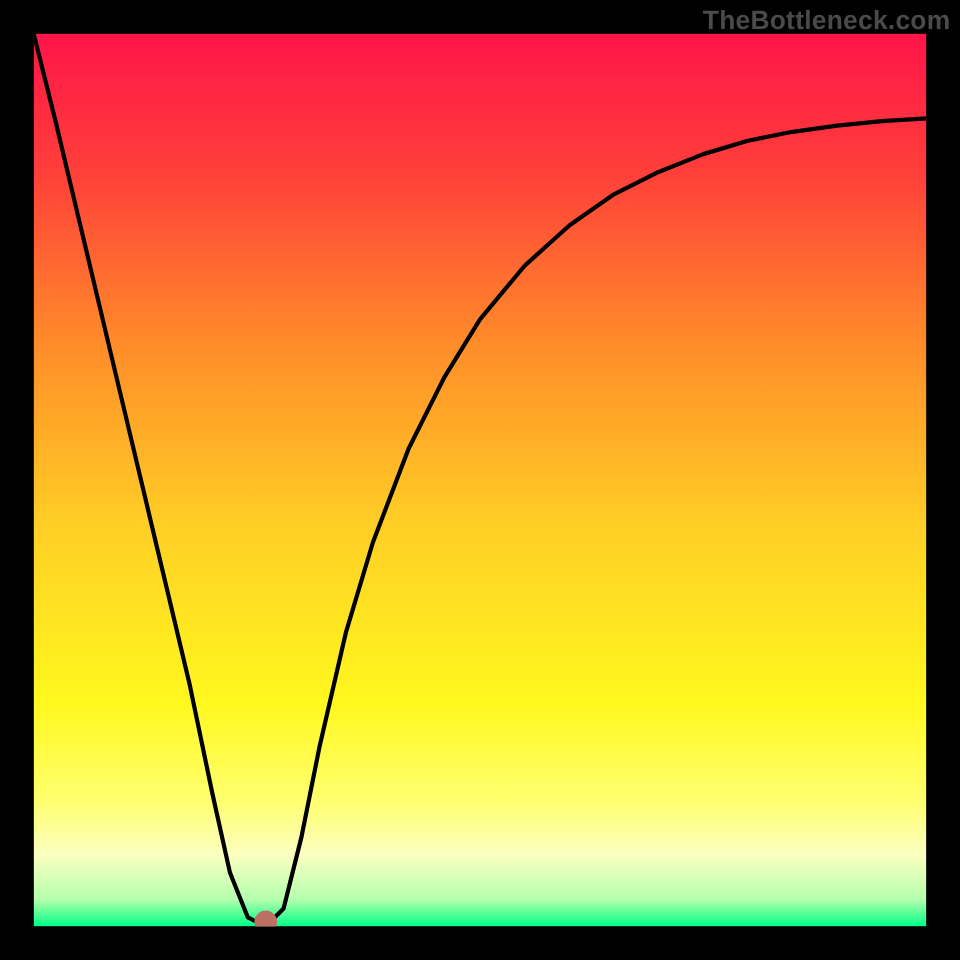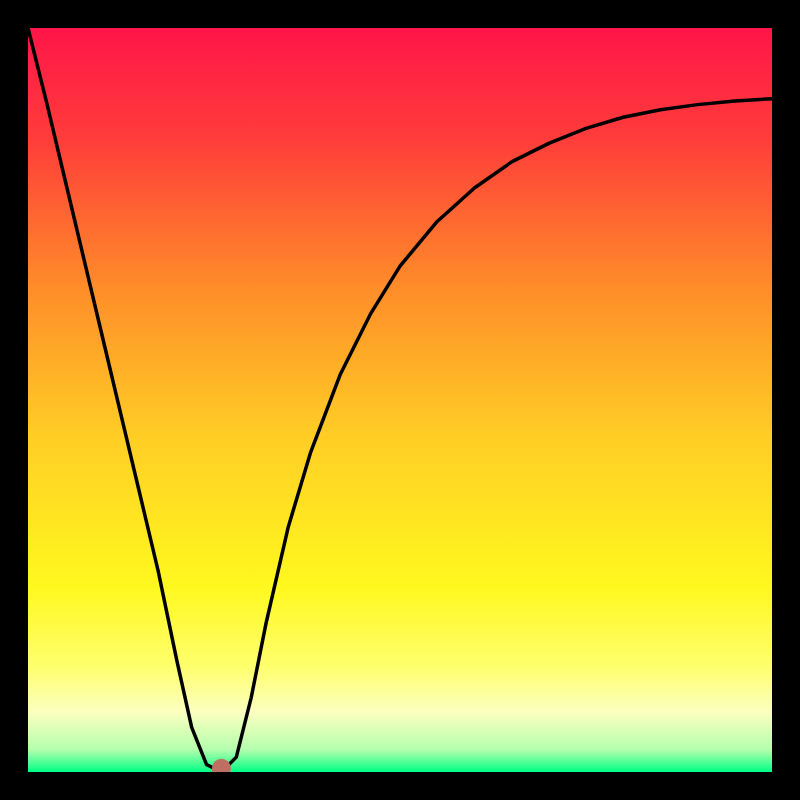--- a/index.html
+++ b/index.html
@@ -43,20 +43,21 @@
   }
   .marker {
     fill: #bd7062;
     stroke: none;
   }
 </style>
 </head>
 <body>
 
 <div class="frame">
+  <div class="watermark">TheBottleneck.com</div>
 
   <svg class="plot" width="744" height="744" viewBox="0 0 744 744" preserveAspectRatio="none">
     <defs>
       <linearGradient id="bg-grad" x1="0" y1="0" x2="0" y2="1">
           <stop offset="0%" stop-color="#ff1549"></stop>
           <stop offset="15%" stop-color="#ff3d3a"></stop>
           <stop offset="35%" stop-color="#ff8d29"></stop>
           <stop offset="55.00000000000001%" stop-color="#ffce25"></stop>
           <stop offset="75%" stop-color="#fff81e"></stop>
           <stop offset="86%" stop-color="#ffff6f"></stop>

